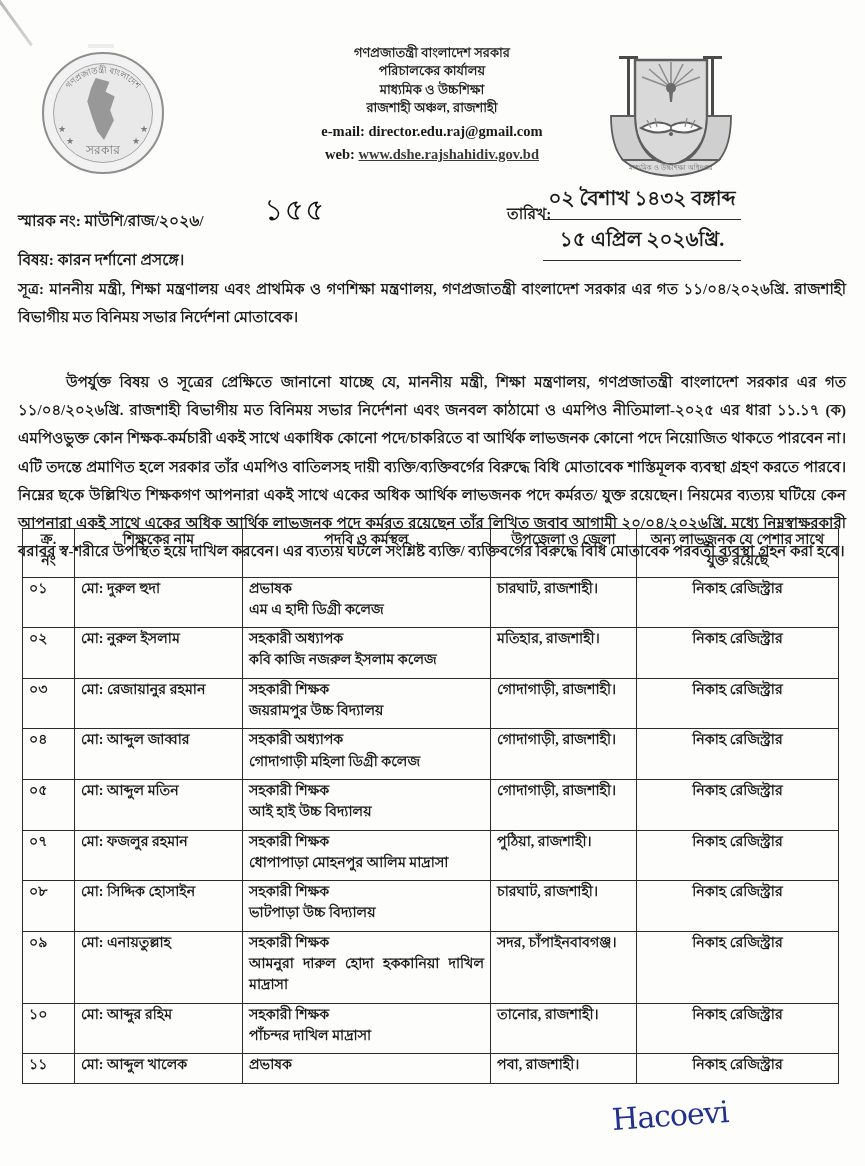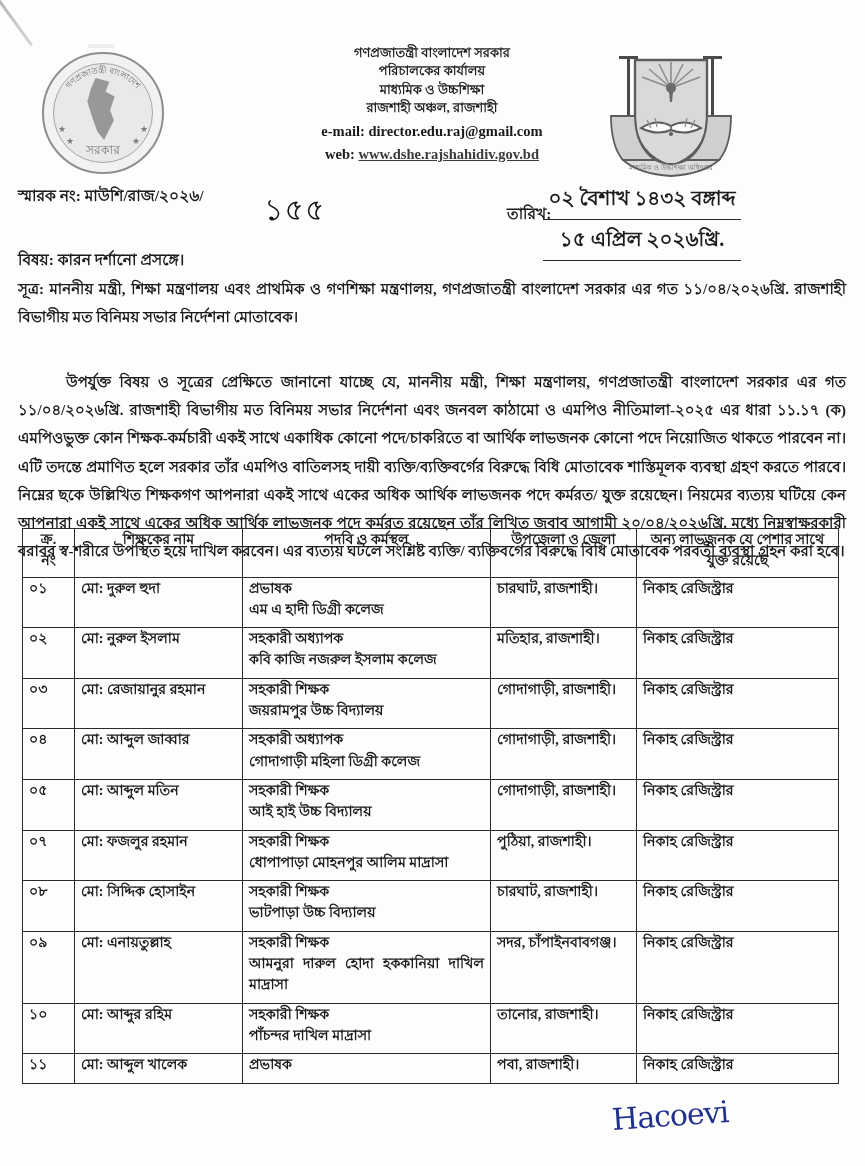--- a/index.html
+++ b/index.html
@@ -117,21 +117,21 @@
   .dept-crest {
     position: absolute;
     right: 128px; top: 6px;
     width: 132px; height: 140px;
     filter: grayscale(1);
   }
 
   
   .memo-line {
     position: absolute;
-    left: 18px; top: 184px;
+    left: 18px; top: 209px;
     font-size: 15.5px;
     font-weight: 700;
     white-space: nowrap;
   }
   .memo-hand {
     position: absolute;
     left: 228px; top: 186px;
     font-size: 30px;
     color: #101010;
     font-family: "DejaVu Serif", serif;
@@ -221,21 +221,21 @@
   col.c-name { width: 168px; }
   col.c-post { width: 248px; }
   col.c-upz  { width: 146px; }
   col.c-prof { width: 202px; }
 
   td.sl { text-align: left; padding-left: 9px; }
   td.name { text-align: left; }
   td.post { text-align: justify; }
   td.post .l2 { display: block; }
   td.upz { text-align: left; }
-  td.prof { text-align: left; margin-top: 28px; }
+  td.prof { text-align: center; margin-top: 28px; }
 
   th.sl-h { text-align: center; line-height: 1.45; }
 
   .signature {
     position: absolute;
     left: 612px; top: 1098px;
     font-size: 30px;
     color: #22318c;
     font-family: "DejaVu Serif", serif;
     transform: rotate(-4deg);

